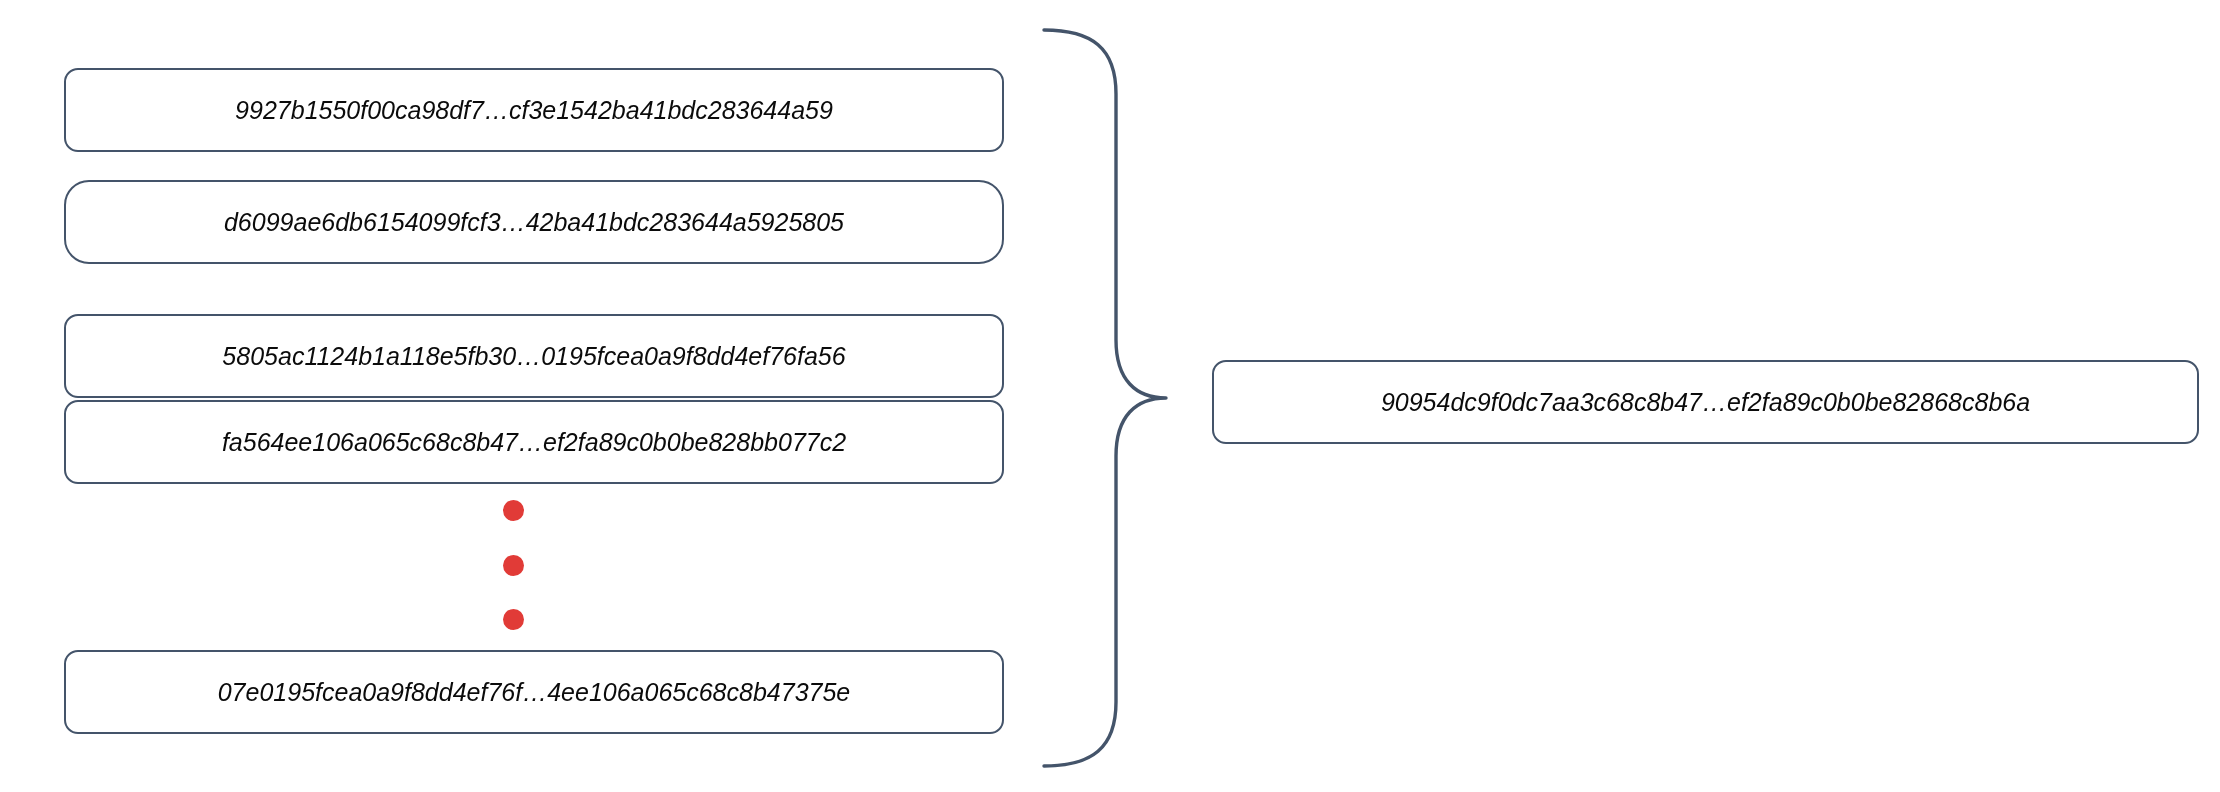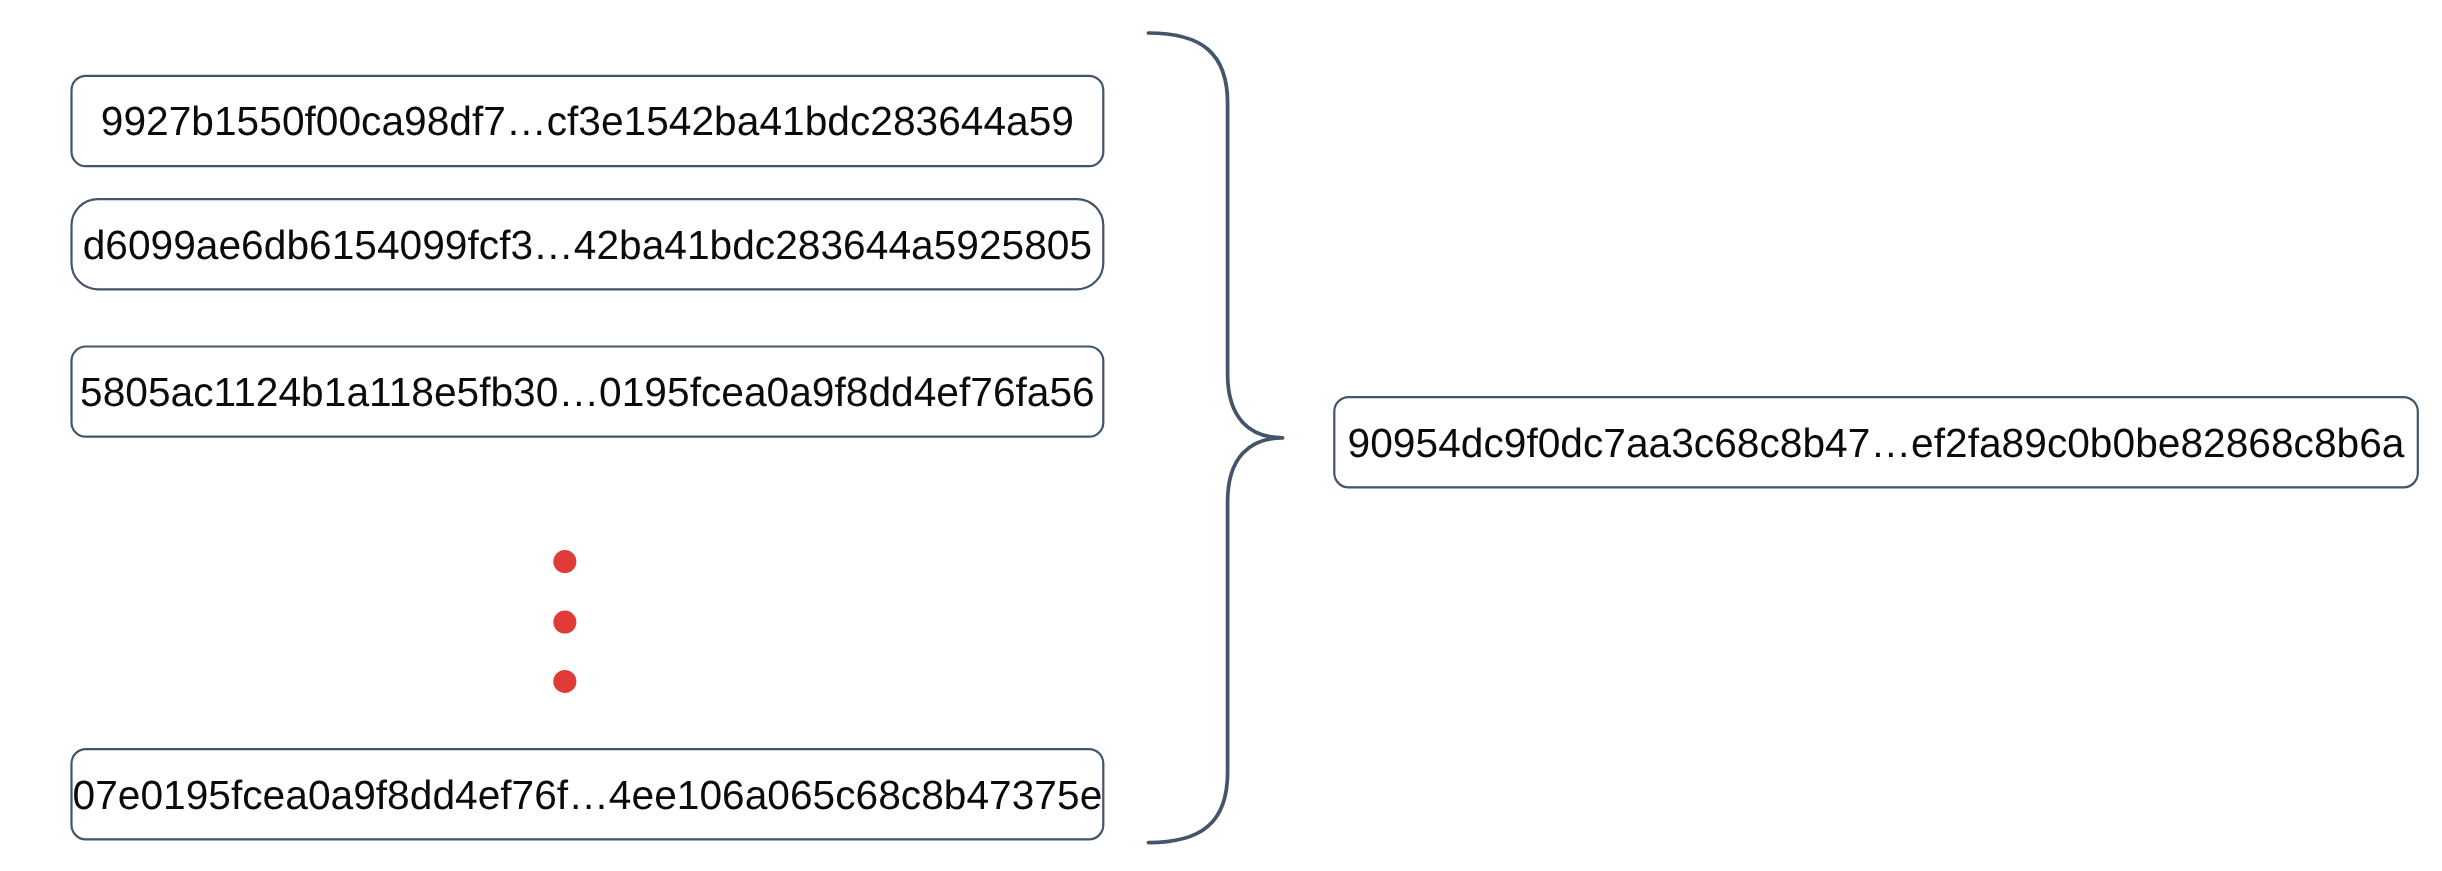--- a/index.html
+++ b/index.html
@@ -25,38 +25,39 @@
     box-sizing: border-box;
     border: 2.6px solid #44546A;
     border-radius: 14px;
     background: #ffffff;
     display: flex;
     align-items: center;
     justify-content: center;
   }
   .hash-text {
     font-family: "Liberation Sans", sans-serif;
-    font-size: 37px;
+    font-size: 25px;
     line-height: 1;
     color: #0b0b0b;
     white-space: nowrap;
     letter-spacing: 0px;
+    font-style: italic;
   }
 
   
   .left-box {
     left: 64px;
     width: 940px;
     height: 84px;
   }
   #left-box-0 { top: 68px; }
   #left-box-1 { top: 180px; border-radius: 25px; }
   #left-box-2 { top: 290px; margin-top: 24px; }
   #left-box-3 { top: 400px; }
-  #left-box-4 { top: 680px; }
+  #left-box-4 { top: 650px; }
 
   
   #result-box {
     left: 1212px;
     top: 360px;
     width: 987px;
     height: 84px;
   }
 
   
@@ -97,20 +98,23 @@
   </div>
 
   <div class="hash-box left-box" id="left-box-1">
     <span class="hash-text">d6099ae6db6154099fcf3…42ba41bdc283644a5925805</span>
   </div>
 
   <div class="hash-box left-box" id="left-box-2">
     <span class="hash-text">5805ac1124b1a118e5fb30…0195fcea0a9f8dd4ef76fa56</span>
   </div>
 
+  <div class="hash-box left-box" id="left-box-3">
+    <span class="hash-text">fa564ee106a065c68c8b47…ef2fa89c0b0be828bb077c2</span>
+  </div>
 
   <div id="ellipsis">
     <div class="ellipsis-dot"></div>
     <div class="ellipsis-dot"></div>
     <div class="ellipsis-dot"></div>
   </div>
 
   <div class="hash-box left-box" id="left-box-4">
     <span class="hash-text">07e0195fcea0a9f8dd4ef76f…4ee106a065c68c8b47375e</span>
   </div>

